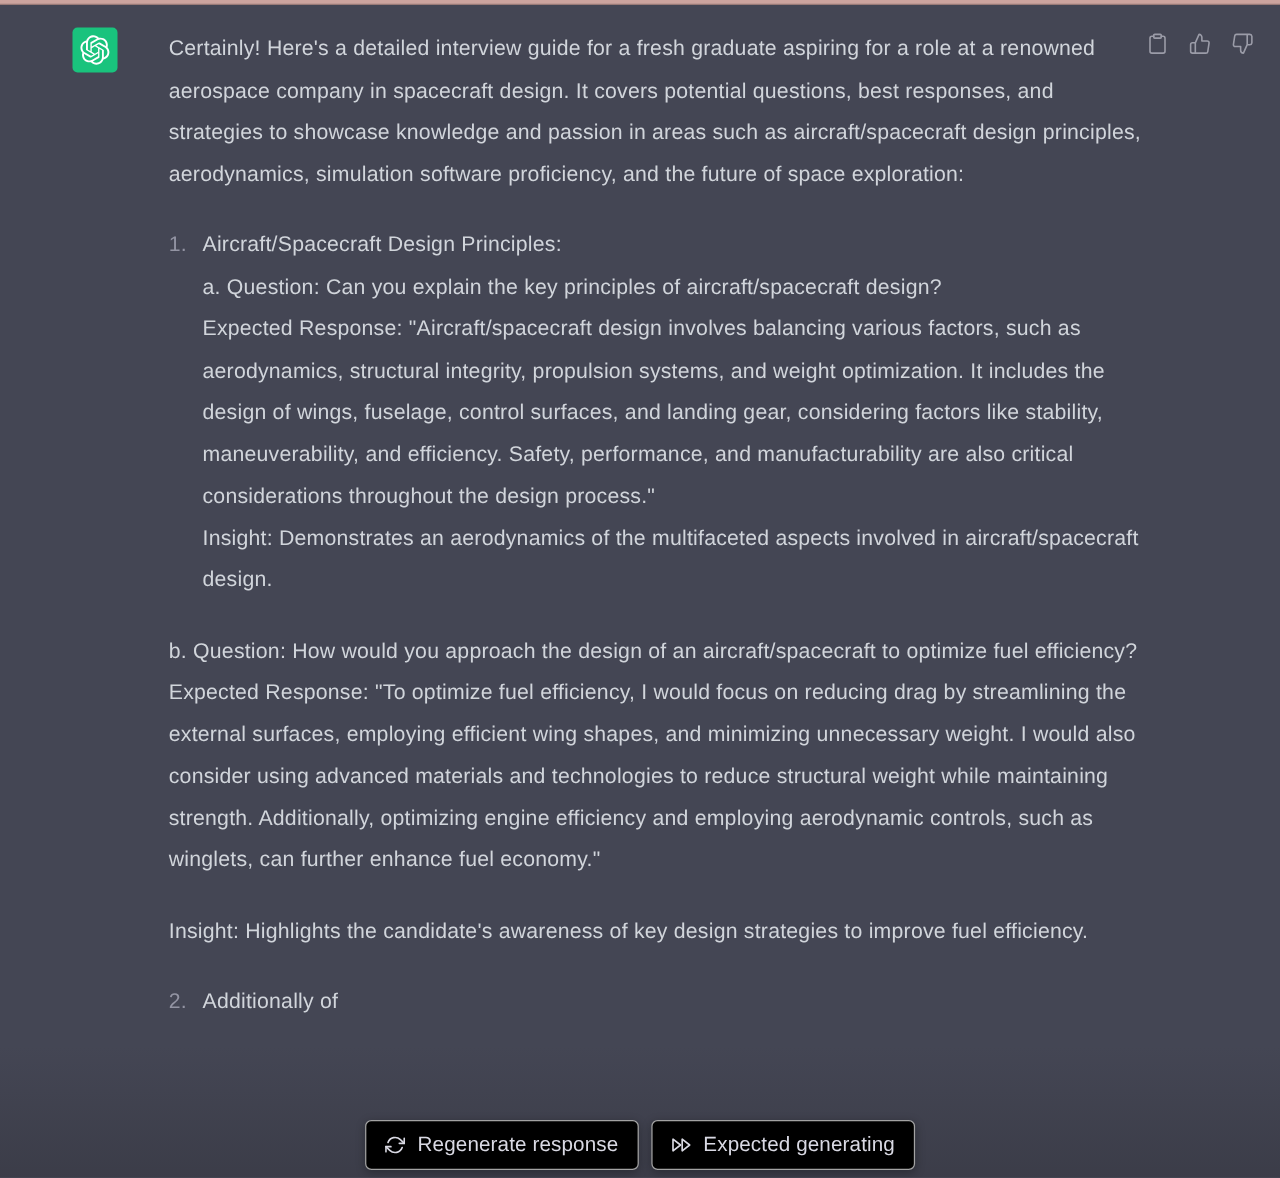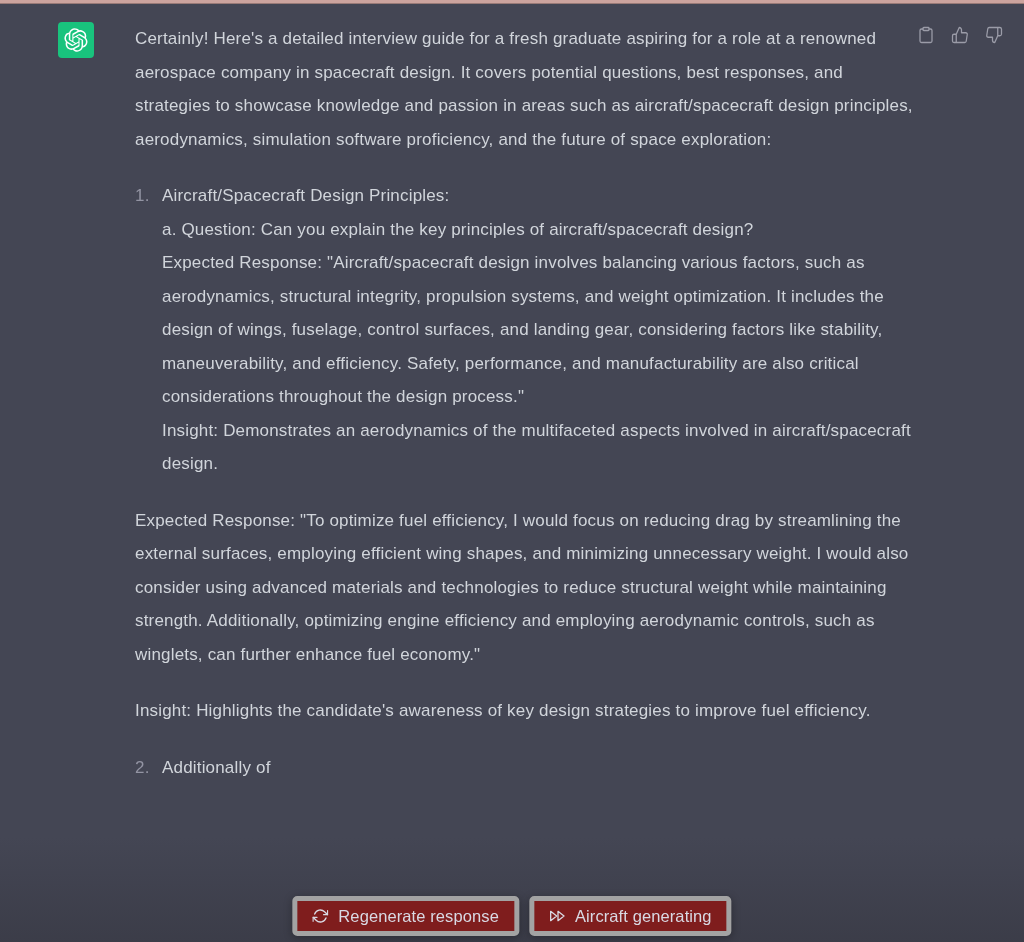--- a/index.html
+++ b/index.html
@@ -68,22 +68,22 @@
     position: absolute;
     left: 50%; transform: translateX(-50%);
     top: 896px;
     display: flex; gap: 10px;
     z-index: 5;
   }
   .footer-btn {
     display: flex; align-items: center; gap: 10px;
     height: 40px;
     padding: 0 15px;
-    background: #7f1d1d;
-    border: 5px solid #a3a3a3;
+    background: #000000;
+    border: 1px solid #a3a3a3;
     border-radius: 5px;
     color: #D9D9E3;
     font-family: "Liberation Sans", sans-serif;
     font-size: 16.5px;
     letter-spacing: 0.1px;
     cursor: pointer;
     box-shadow: 0 2px 8px rgba(0,0,0,0.28);
     white-space: nowrap;
   }
   .footer-btn svg { width: 16px; height: 16px; stroke: #D9D9E3; fill: none; stroke-width: 2; stroke-linecap: round; stroke-linejoin: round; }
@@ -108,20 +108,21 @@
       <div class="list-marker">1.</div>
       <div class="li-body">
         <div>Aircraft/Spacecraft Design Principles:</div>
         <div>a. Question: Can you explain the key principles of aircraft/spacecraft design?</div>
         <div>Expected Response: "Aircraft/spacecraft design involves balancing various factors, such as aerodynamics, structural integrity, propulsion systems, and weight optimization. It includes the design of wings, fuselage, control surfaces, and landing gear, considering factors like stability, maneuverability, and efficiency. Safety, performance, and manufacturability are also critical considerations throughout the design process."</div>
         <div>Insight: Demonstrates an aerodynamics of the multifaceted aspects involved in aircraft/spacecraft design.</div>
       </div>
     </div>
 
     <div class="para">
+      <div>b. Question: How would you approach the design of an aircraft/spacecraft to optimize fuel efficiency?</div>
       <div>Expected Response: "To optimize fuel efficiency, I would focus on reducing drag by streamlining the external surfaces, employing efficient wing shapes, and minimizing unnecessary weight. I would also consider using advanced materials and technologies to reduce structural weight while maintaining strength. Additionally, optimizing engine efficiency and employing aerodynamic controls, such as winglets, can further enhance fuel economy."</div>
     </div>
 
     <div class="para">Insight: Highlights the candidate's awareness of key design strategies to improve fuel efficiency.</div>
 
     <div class="para list-item">
       <div class="list-marker">2.</div>
       <div class="li-body">
         <div>Additionally of</div>
       </div>
@@ -157,15 +158,15 @@
         <polyline points="1 20 1 14 7 14"></polyline>
         <path d="M3.51 9a9 9 0 0 1 14.85-3.36L23 10M1 14l4.64 4.36A9 9 0 0 0 20.49 15"></path>
       </svg>
     <span>Regenerate response</span>
   </button>
   <button class="footer-btn">
     <svg viewBox="0 0 24 24">
         <polygon points="13 19 22 12 13 5 13 19"></polygon>
         <polygon points="2 19 11 12 2 5 2 19"></polygon>
       </svg>
-    <span>Aircraft generating</span>
+    <span>Expected generating</span>
   </button>
 </div>
 
 </body></html>

